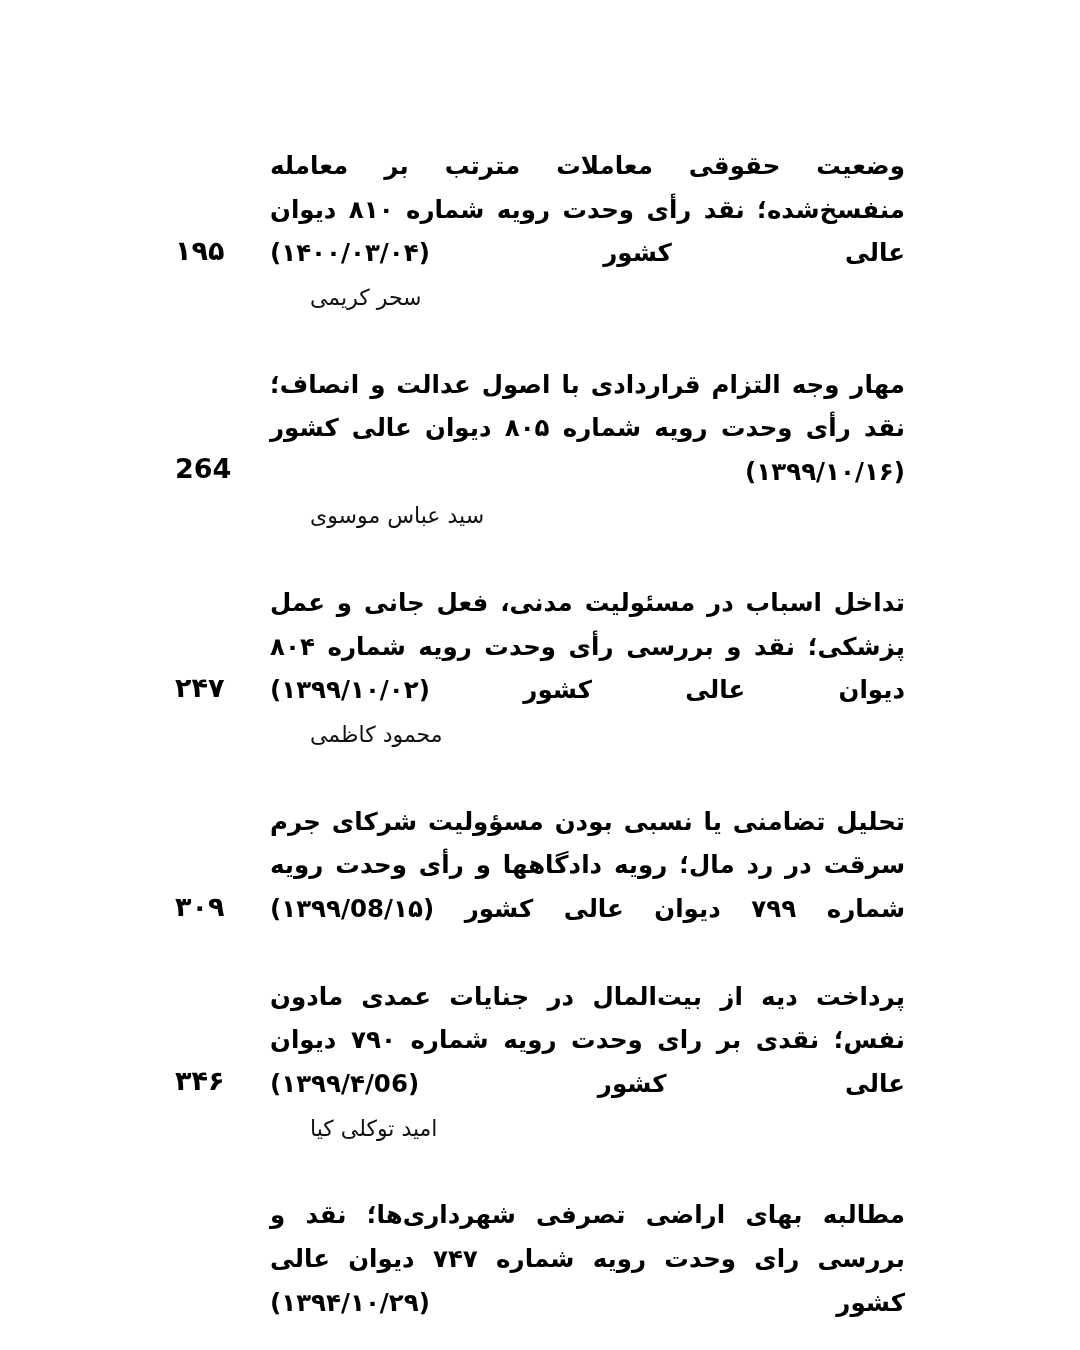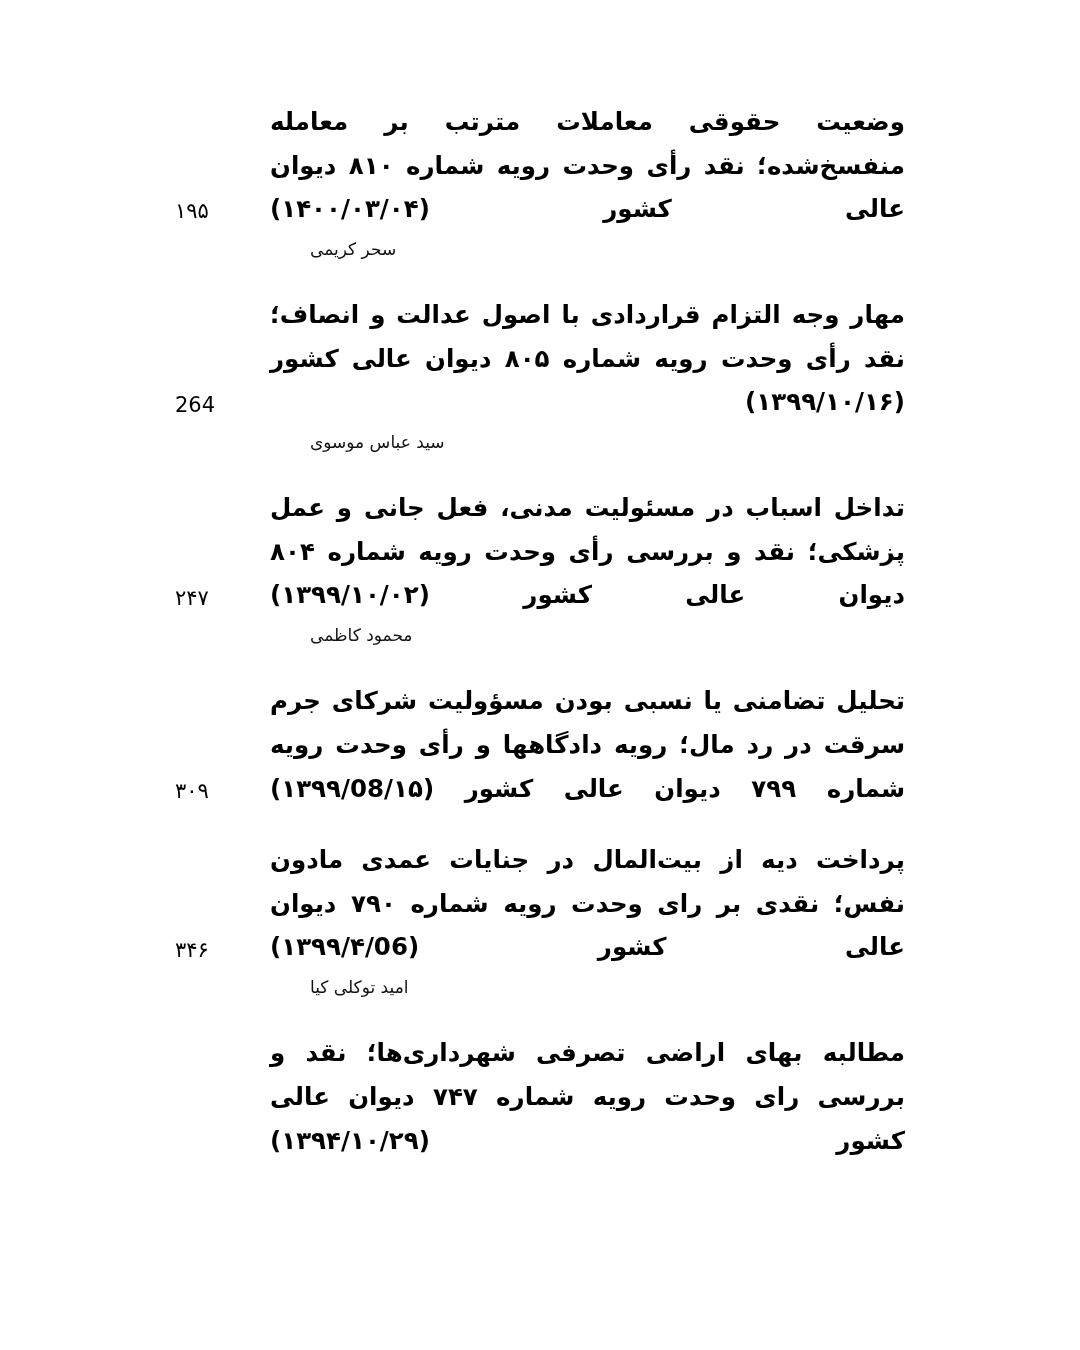--- a/index.html
+++ b/index.html
@@ -18,20 +18,21 @@
   }
   .toc {
     position: absolute;
     top: 100px;
     right: 175px;
     left: 175px;
     direction: rtl;
   }
   .toc-entry {
     margin-bottom: 28px;
+    margin-top: 44px;
   }
   .entry-title-block {
     position: relative;
     direction: rtl;
   }
   .entry-title {
     font-size: 24.5px;
     font-weight: 700;
     color: #000000;
     line-height: 1.78;
@@ -40,29 +41,29 @@
     letter-spacing: 0px;
     word-spacing: 1px;
     direction: rtl;
     margin: 0;
     padding-left: 95px;
   }
   .entry-page {
     position: absolute;
     left: 0;
     bottom: 0;
-    font-size: 21px;
-    font-weight: 400;
+    font-size: 27px;
+    font-weight: 700;
     color: #000000;
     line-height: 1.78;
     direction: rtl;
     white-space: nowrap;
   }
   .entry-authors {
-    font-size: 17px;
+    font-size: 22px;
     font-weight: 400;
     color: #111111;
     line-height: 1.9;
     text-align: left;
     direction: rtl;
     margin: 2px 0 0 0;
     padding-left: 135px;
   }
 </style>
 </head>

